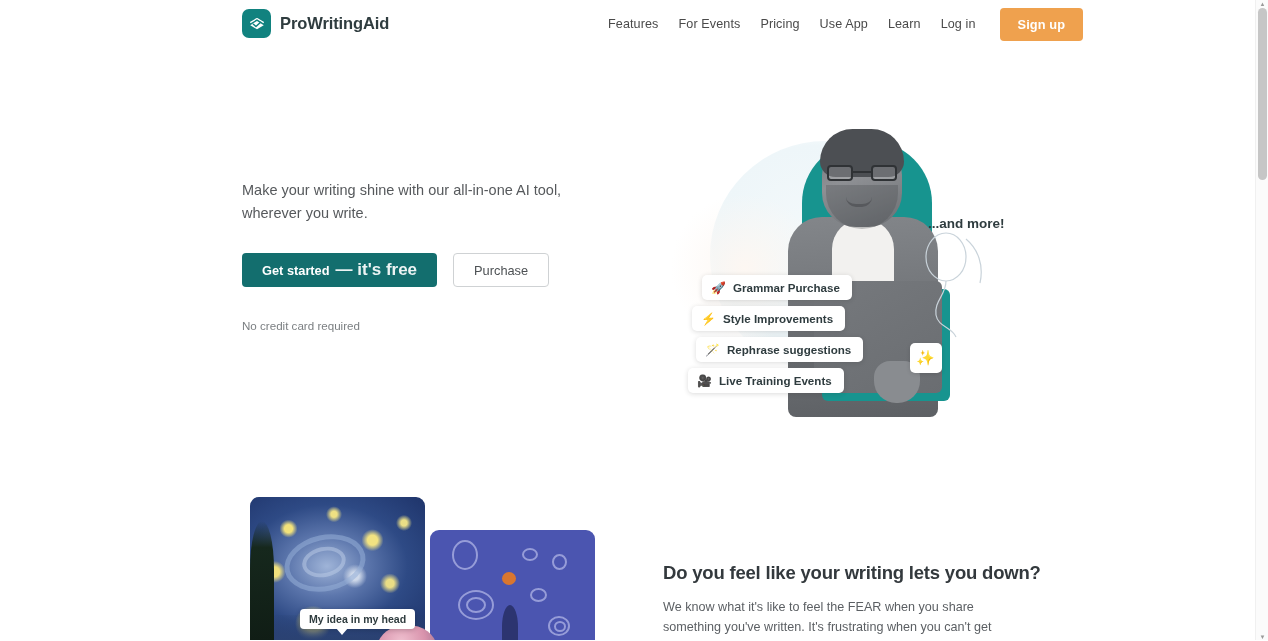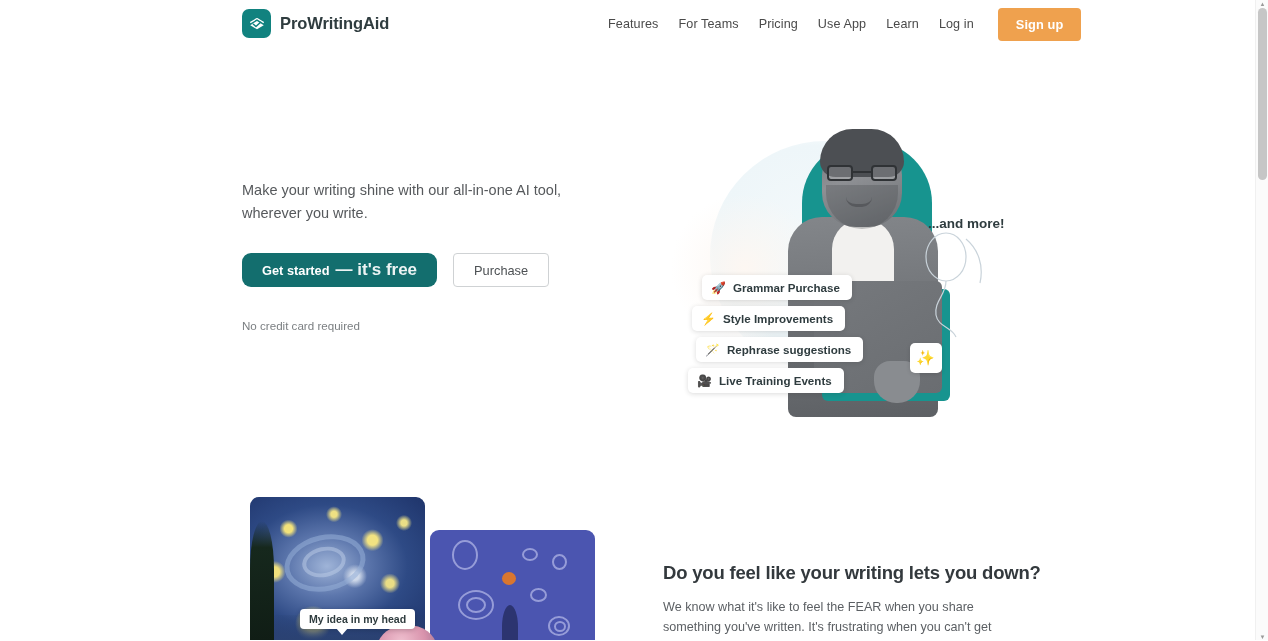--- a/index.html
+++ b/index.html
@@ -139,21 +139,21 @@
     margin-top: 28px;
     display: flex;
     align-items: center;
     gap: 16px;
   }
 
   .btn-primary {
     background: #136e6e;
     color: #ffffff;
     border: none;
-    border-radius: 9px;
+    border-radius: 4px;
     padding: 0 20px;
     height: 34px;
     display: inline-flex;
     align-items: center;
     gap: 6px;
     font-size: 12.8px;
     font-weight: 600;
     cursor: pointer;
     font-family: inherit;
     white-space: nowrap;
@@ -610,21 +610,21 @@
           <path d="M3 13.5 L12 8 L21 13.5 L12 19 Z" fill="#ffffff"></path>
           <path d="M3 10.2 L12 4.7 L21 10.2" fill="none" stroke="#ffffff" stroke-width="1.7" stroke-linejoin="round"></path>
           <path d="M7.2 12.4 L10.6 15.3 L16.8 9.6" fill="none" stroke="#11827f" stroke-width="2" stroke-linecap="round" stroke-linejoin="round"></path>
         </svg>
       </span>
       <span class="brand-name">ProWritingAid</span>
     </div>
 
     <nav class="nav">
       <a class="nav-link">Features</a>
-      <a class="nav-link">For Teams</a>
+      <a class="nav-link">For Events</a>
       <a class="nav-link">Pricing</a>
       <a class="nav-link">Use App</a>
       <a class="nav-link">Learn</a>
       <a class="nav-link">Log in</a>
       <button class="signup-btn">Sign up</button>
     </nav>
   </div>
 
   <section class="hero">
 

